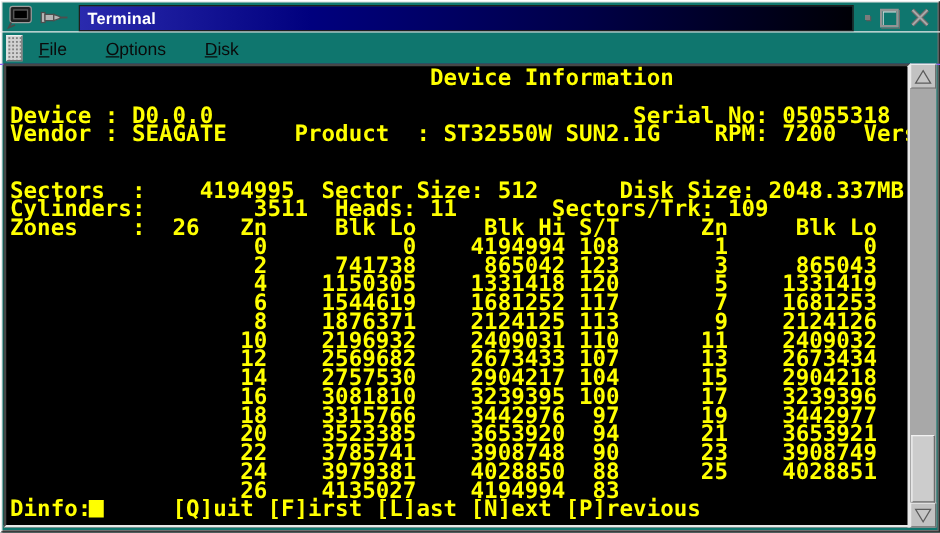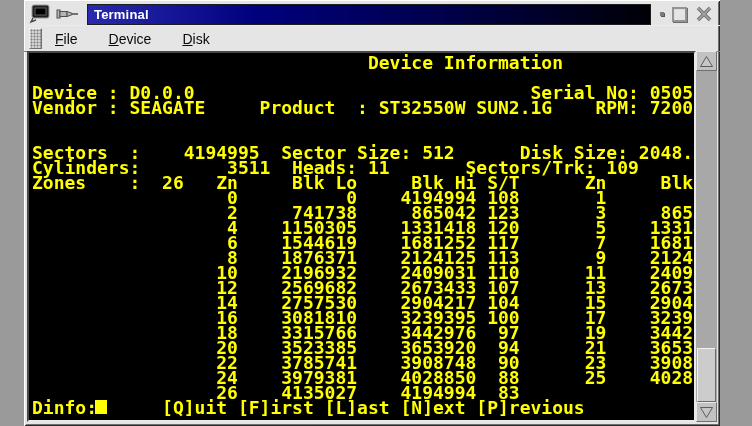--- a/index.html
+++ b/index.html
@@ -1,21 +1,21 @@
 <!DOCTYPE html>
 <html><head>
 <meta charset="utf-8">
 <title>Terminal</title>
 <style>
   html,body{margin:0;padding:0;background:#9a9a9a;}
   .window{
-    position:relative;width:696px;height:426px;background:#e5e5e5;box-sizing:border-box;
+    position:relative;width:752px;height:426px;background:#0f766e;box-sizing:border-box;
     box-shadow: inset 1px 1px 0 #ffffff, inset -1px -1px 0 #2b2b2b,
                 inset 2px 2px 0 #e4e4e4, inset -2px -2px 0 #6f6f6f;
-    font-family:"Liberation Sans",sans-serif;overflow:hidden;margin-left:24px;
+    font-family:"Liberation Sans",sans-serif;overflow:hidden;
   }
   
   .titlebar{height:22px;margin:3px 4px 0 4px;display:flex;align-items:center;}
   .win-icon{width:24px;height:20px;flex:none;}
   .pin-icon{flex:none;margin-left:4px;}
   .title-area{
     flex:1;height:19px;margin-left:7px;display:flex;align-items:center;
     background:linear-gradient(90deg,#2a2aae 0%,#00007e 30%,#000048 65%,#000006 100%);
     border:1px solid #1e1e1e;padding-left:6px;
   }
@@ -97,21 +97,21 @@
           <path d="M3 2 L15 14 M15 2 L3 14" stroke="#6a6a6a" stroke-width="3.4" fill="none"></path>
           <path d="M3 2 L15 14 M15 2 L3 14" stroke="#a8a8a8" stroke-width="1.6" fill="none"></path>
         </svg>
       </span>
     </div>
   </div>
 
   <div class="menubar">
     <span class="grip"></span>
     <span class="menu-item">File</span>
-    <span class="menu-item">Device</span>
+    <span class="menu-item">Options</span>
     <span class="menu-item menu-help">Disk</span>
   </div>
 
   <div class="term-area">
     <div class="screen-frame">
       <pre id="screen">                               Device Information
 
 Device : D0.0.0                               Serial No: 05055318
 Vendor : SEAGATE     Product  : ST32550W SUN2.1G    RPM: 7200  Vers: 0418
 

